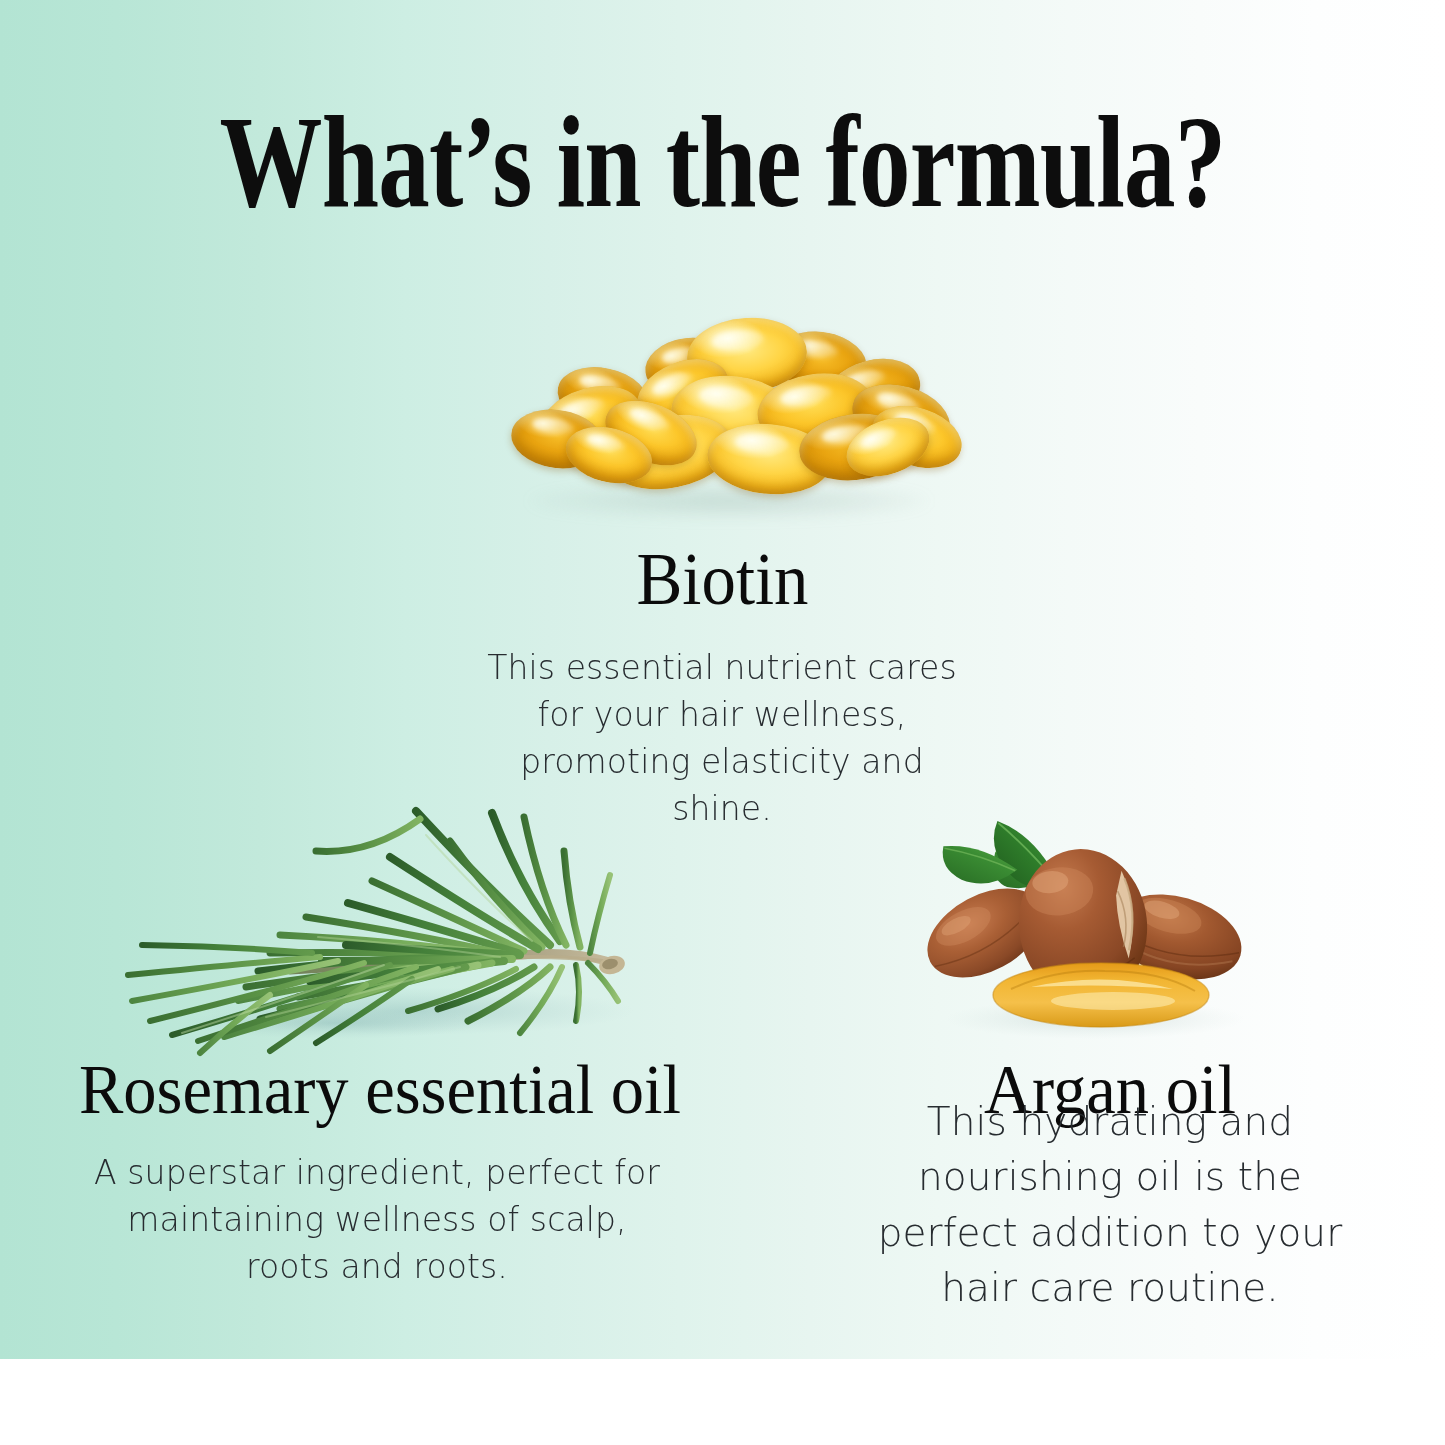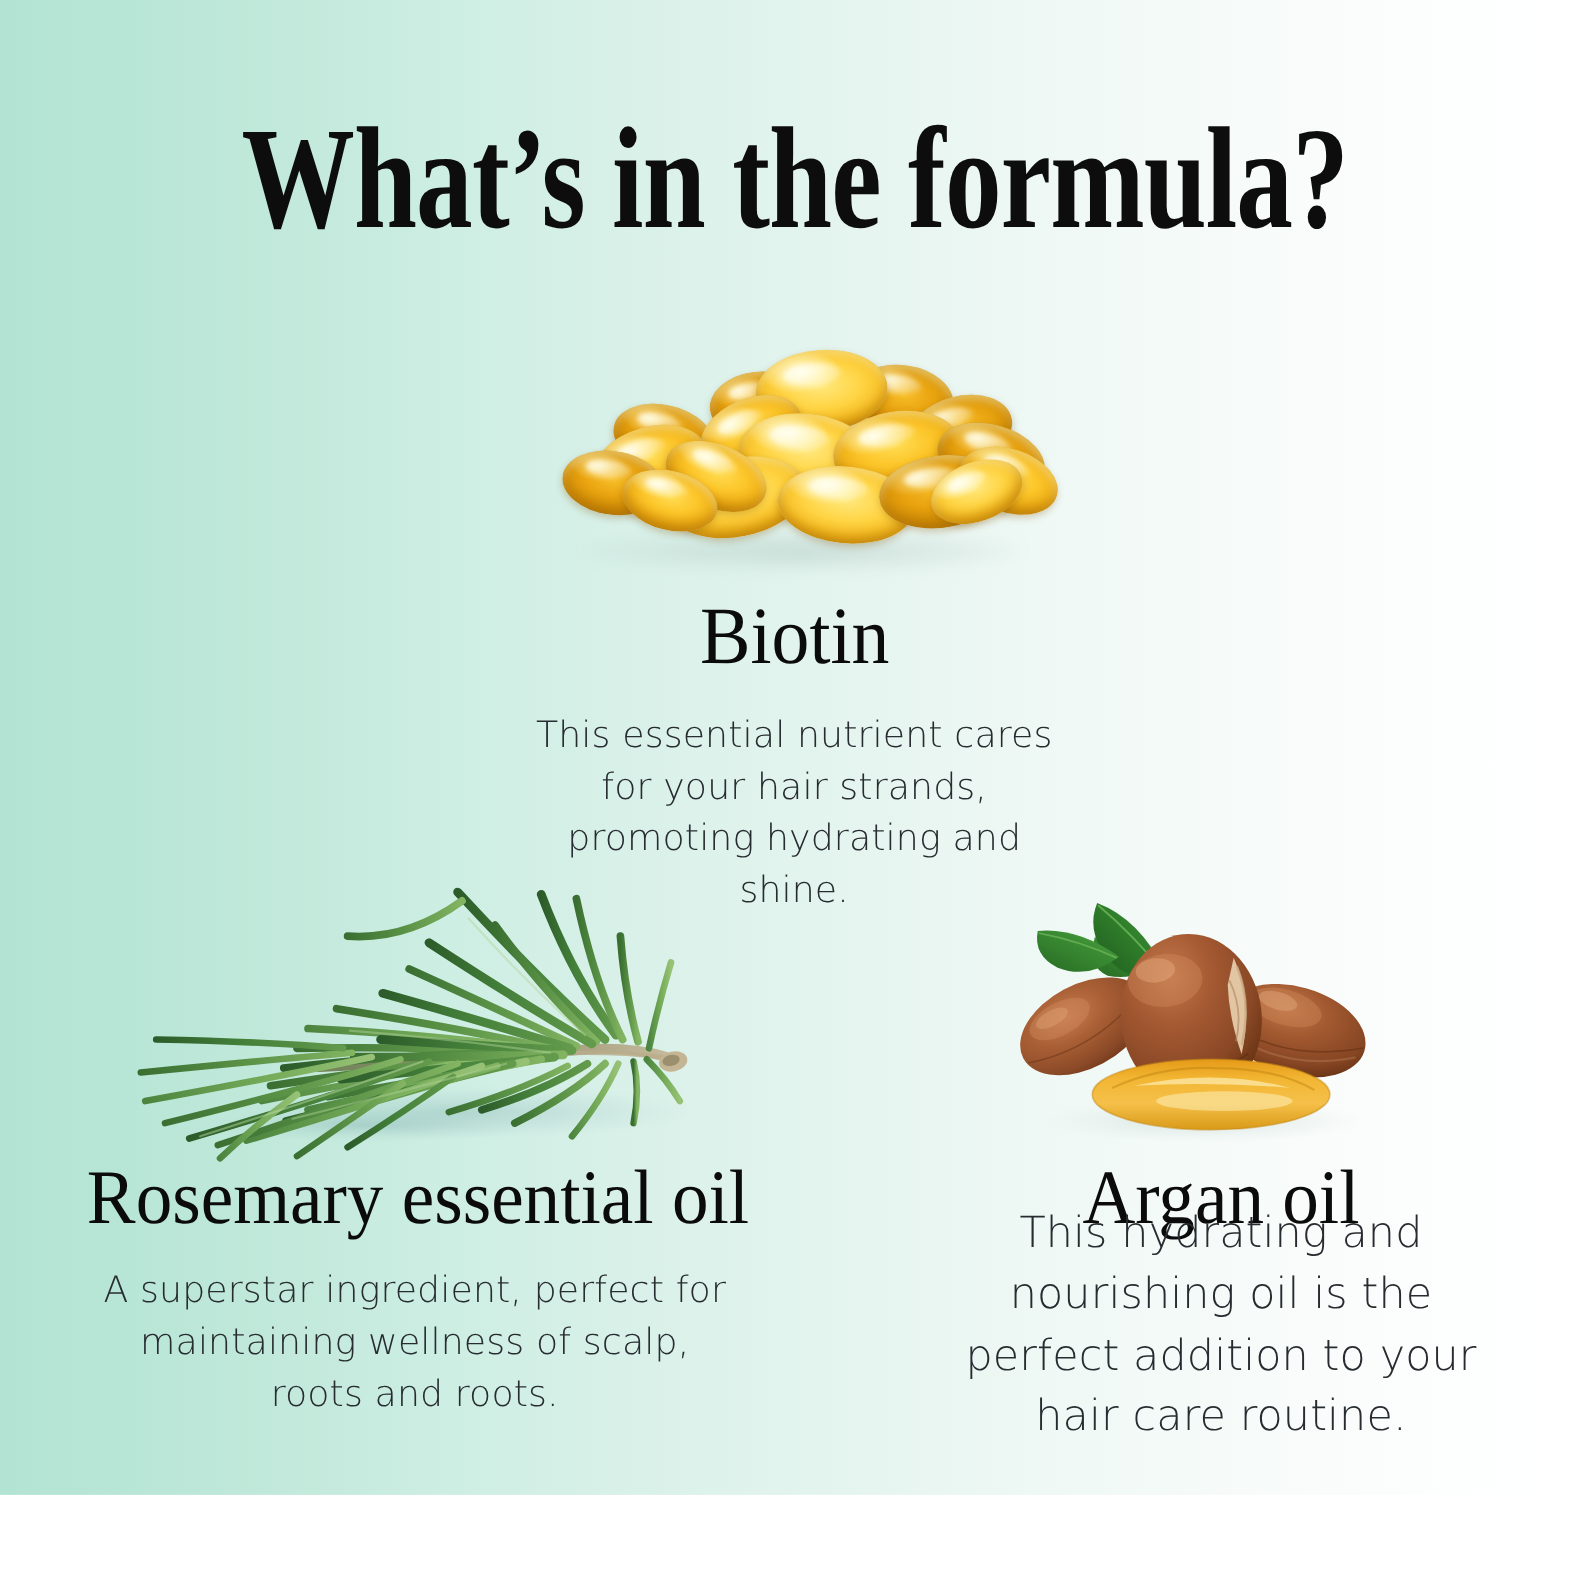--- a/index.html
+++ b/index.html
@@ -193,21 +193,21 @@
     <div class="cap pale" style="left:112px; top:104px; width:126px; height:72px; transform:rotate(-11deg);"></div>
     <div class="cap" style="left:108px; top:92px;  width:96px;  height:58px; transform:rotate(22deg);"></div>
     <div class="cap pale" style="left:212px; top:112px; width:124px; height:70px; transform:rotate(5deg);"></div>
     <div class="cap deep" style="left:304px; top:102px; width:112px; height:66px; transform:rotate(-7deg);"></div>
     <div class="cap" style="left:376px; top:96px;  width:92px;  height:58px; transform:rotate(18deg);"></div>
     <div class="cap pale" style="left:350px; top:108px; width:86px;  height:54px; transform:rotate(-20deg);"></div>
     <div class="cap" style="left:70px;  top:116px; width:88px;  height:54px; transform:rotate(14deg);"></div>
   </div>
 
   <div class="ing-name biotin">Biotin</div>
-  <div class="ing-desc biotin">This essential nutrient cares for your hair strands, promoting hydrating and shine.</div>
+  <div class="ing-desc biotin">This essential nutrient cares for your hair wellness, promoting elasticity and shine.</div>
 
   <div class="rosemary-img">
     <svg viewBox="0 0 545 265" xmlns="http://www.w3.org/2000/svg">
       <defs>
         <linearGradient id="ndk" x1="0" y1="0" x2="1" y2="0">
           <stop offset="0%" stop-color="#2c5c2a"></stop>
           <stop offset="45%" stop-color="#44803a"></stop>
           <stop offset="100%" stop-color="#639a4c"></stop>
         </linearGradient>
         <linearGradient id="nmd" x1="0" y1="0" x2="1" y2="0">

